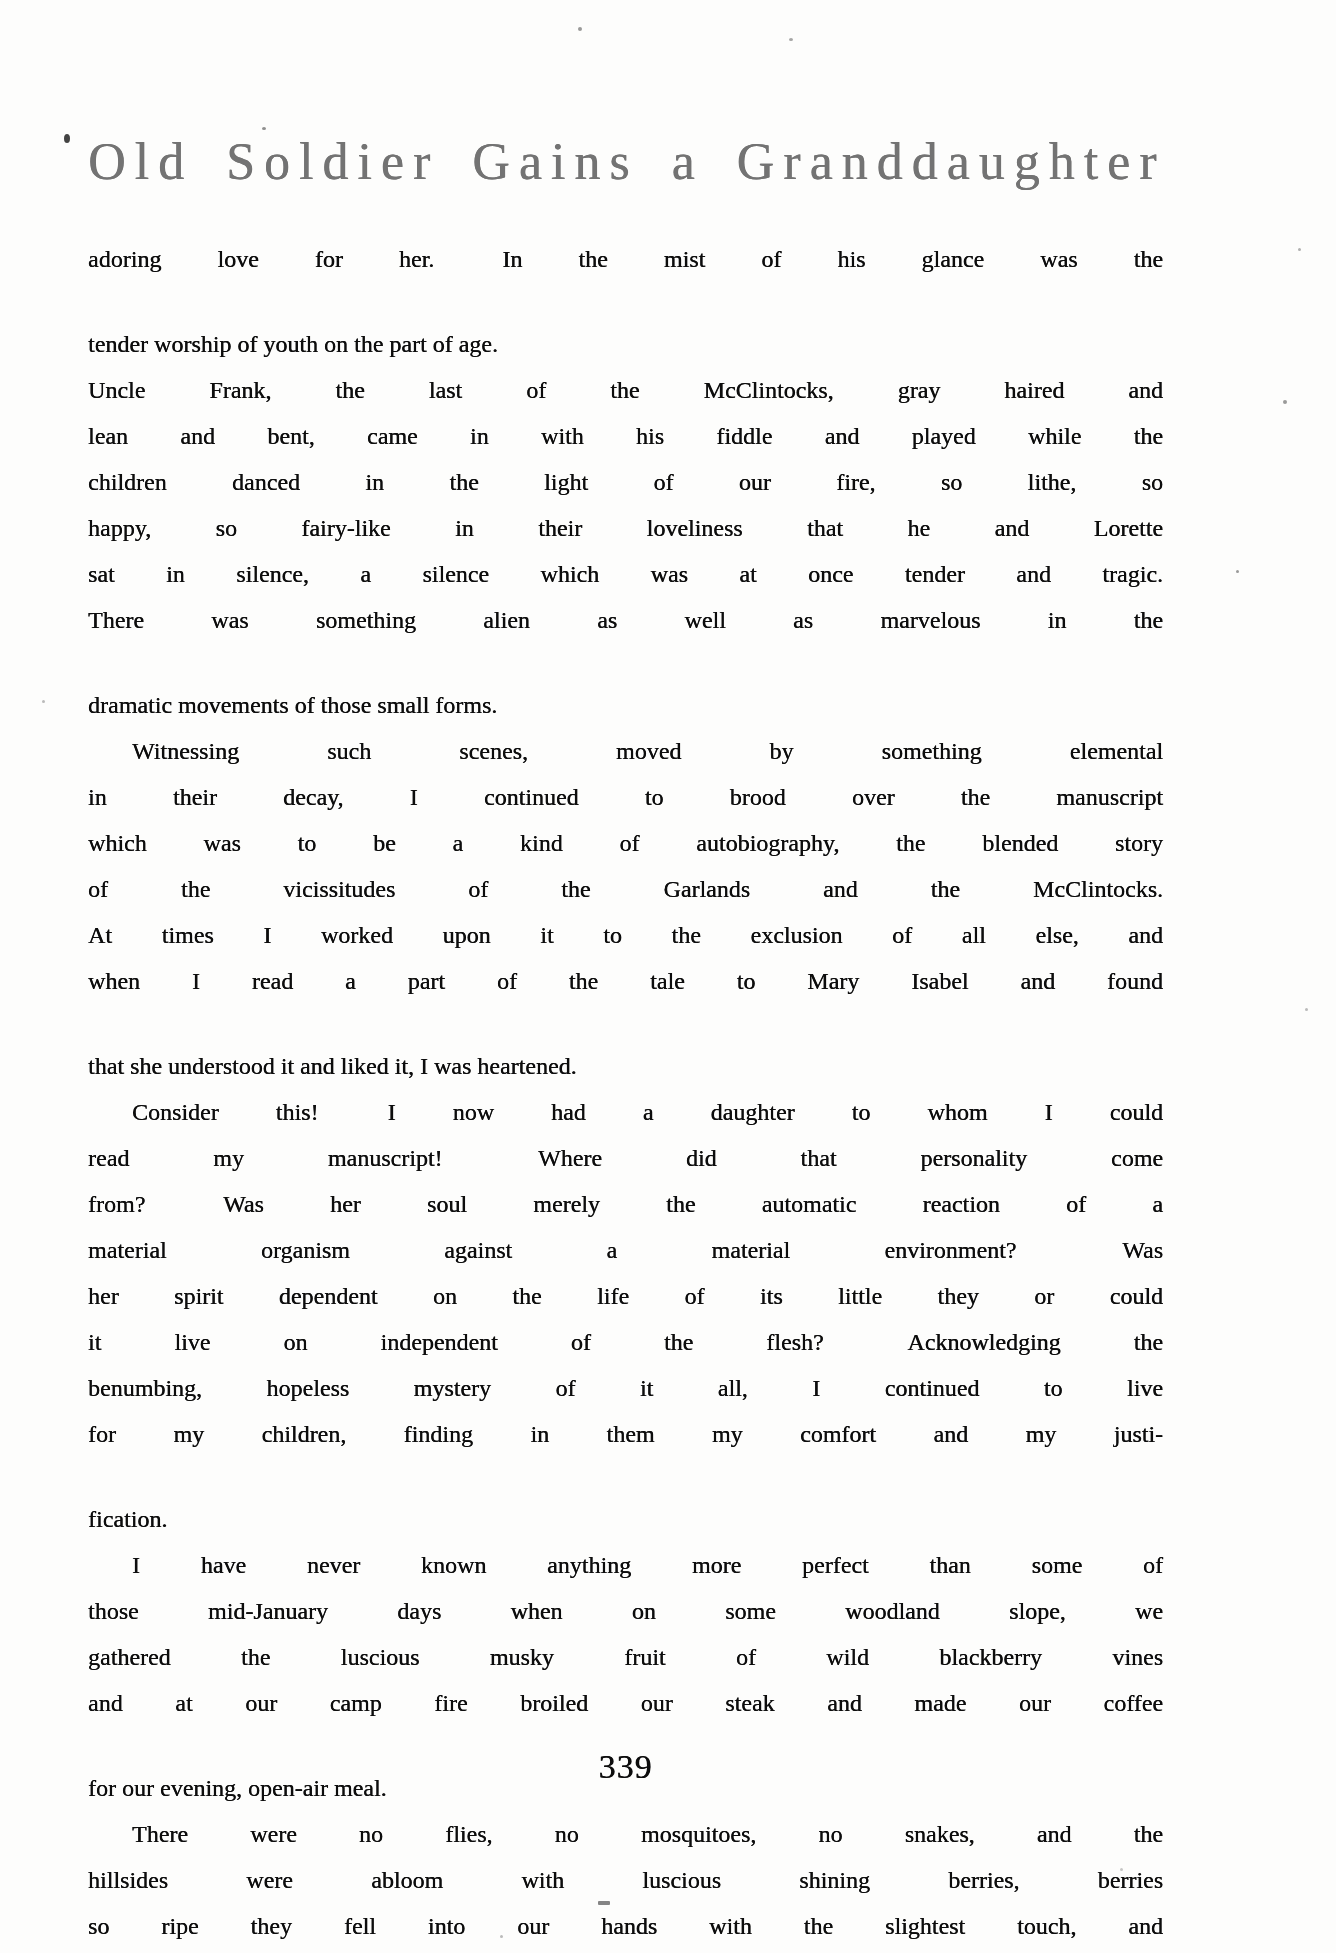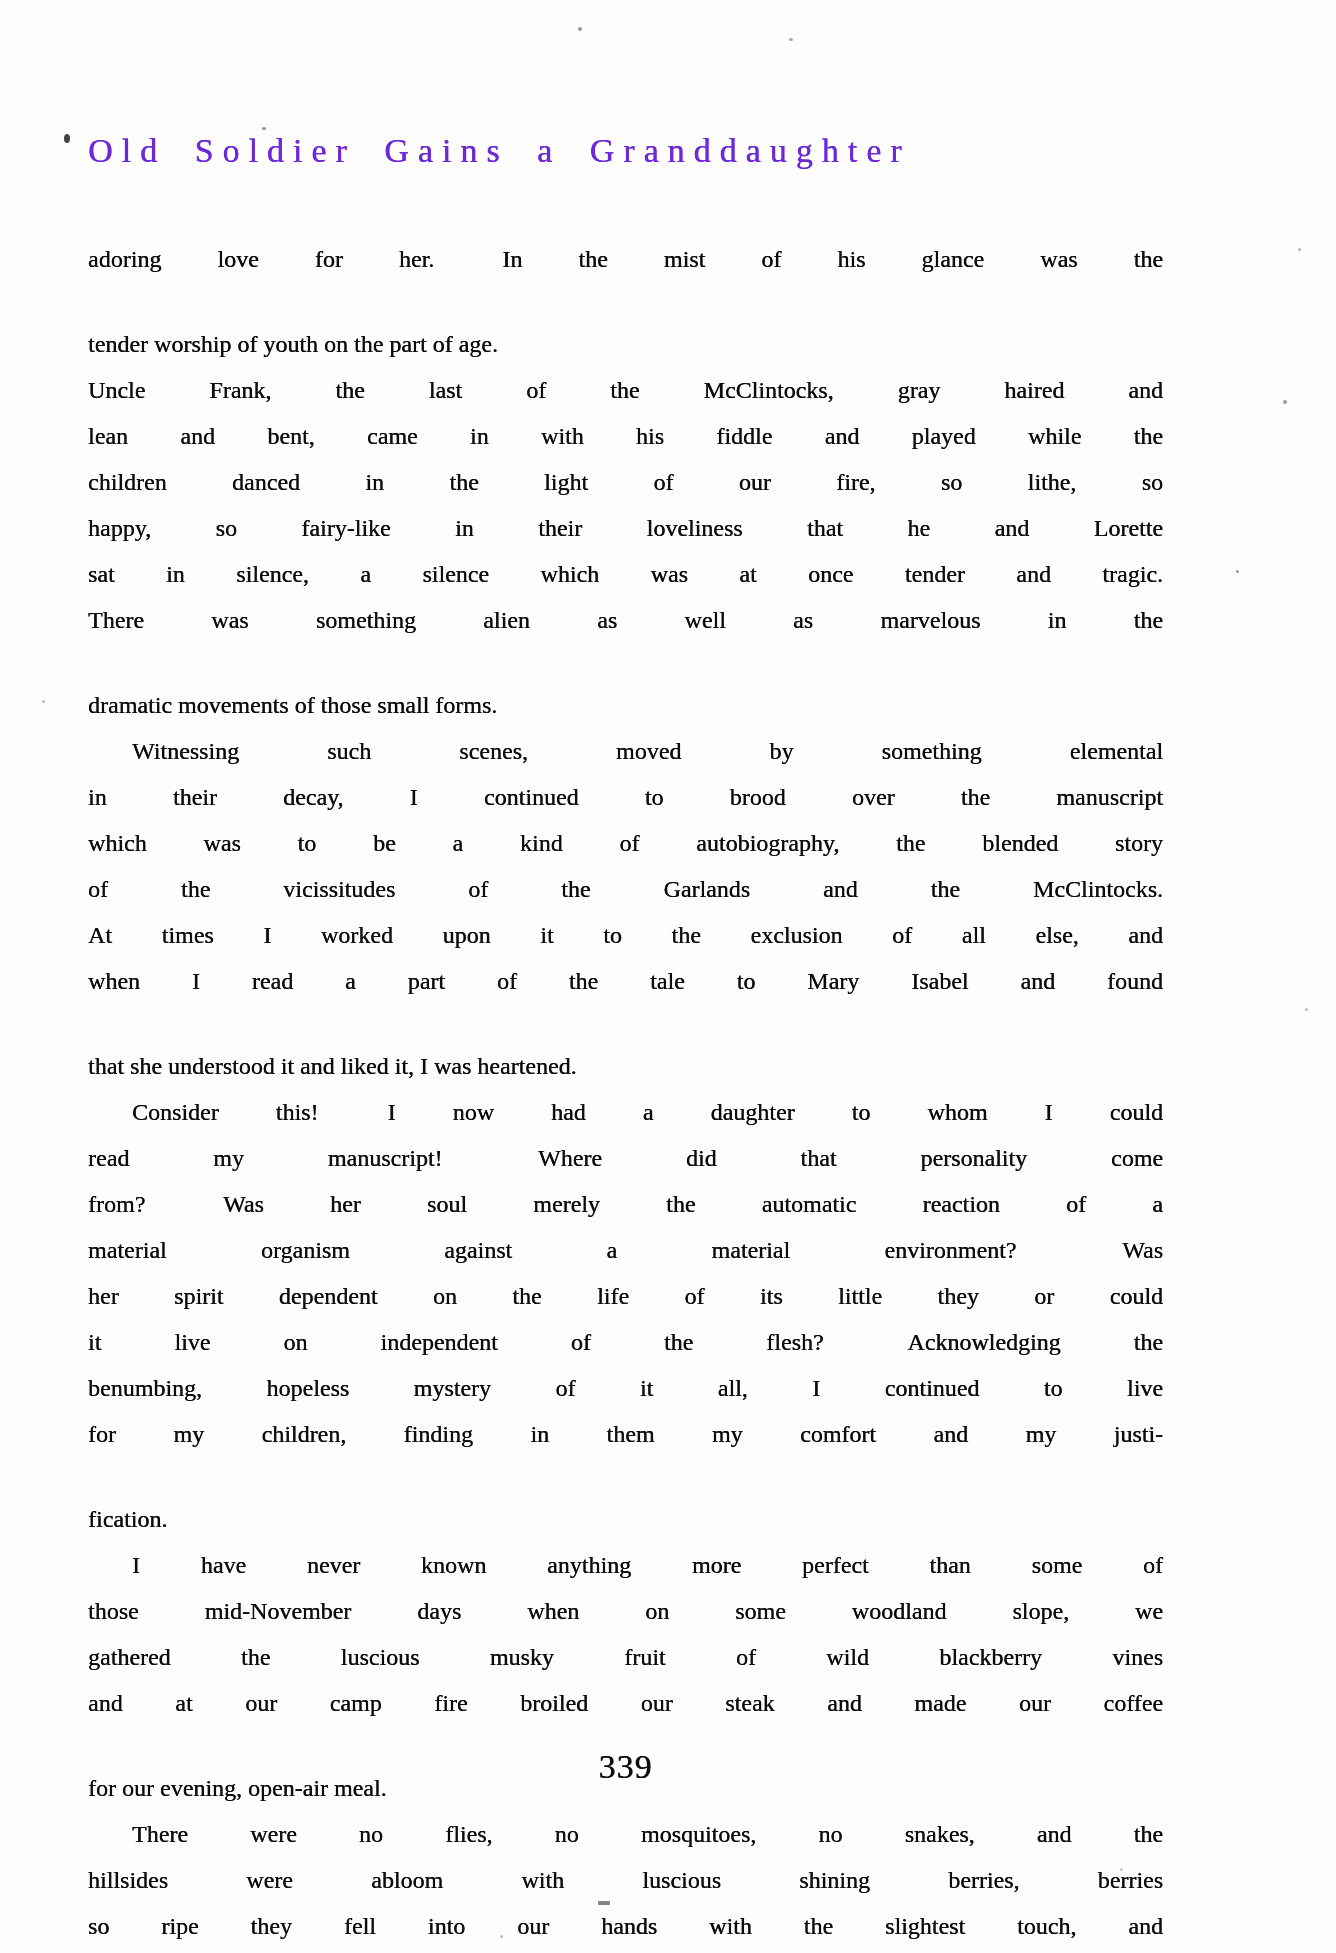--- a/index.html
+++ b/index.html
@@ -9,26 +9,26 @@
     position: relative;
     overflow: hidden;
     font-family: "Liberation Serif", serif;
     color: #0d0d0d;
   }
   .sheet { position: absolute; inset: 0; }
   .title {
     position: absolute;
     left: 88px; top: 132px; width: 1080px;
     margin: 0;
-    font-size: 34px;
+    font-size: 52px;
     font-weight: normal;
     letter-spacing: 9px;
     word-spacing: 11px;
     white-space: nowrap;
-    color: #6d28d9;
+    color: #737373;
     text-shadow: 0.4px 0 0 currentColor;
   }
   .body-text {
     position: absolute;
     left: 88px; top: 236px; width: 1075px;
   }
   .line {
     font-size: 24px;
     line-height: 46px;
     height: 46px;
@@ -80,21 +80,21 @@
       <div class="line indent">Consider this!  I now had a daughter to whom I could</div>
       <div class="line">read my manuscript!  Where did that personality come</div>
       <div class="line">from?  Was her soul merely the automatic reaction of a</div>
       <div class="line">material organism against a material environment?  Was</div>
       <div class="line">her spirit dependent on the life of its little they or could</div>
       <div class="line">it live on independent of the flesh?  Acknowledging the</div>
       <div class="line">benumbing, hopeless mystery of it all, I continued to live</div>
       <div class="line">for my children, finding in them my comfort and my justi-</div>
       <div class="line para-end">fication.</div>
       <div class="line indent">I have never known anything more perfect than some of</div>
-      <div class="line">those mid-November days when on some woodland slope, we</div>
+      <div class="line">those mid-January days when on some woodland slope, we</div>
       <div class="line">gathered the luscious musky fruit of wild blackberry vines</div>
       <div class="line">and at our camp fire broiled our steak and made our coffee</div>
       <div class="line para-end">for our evening, open-air meal.</div>
       <div class="line indent">There were no flies, no mosquitoes, no snakes, and the</div>
       <div class="line">hillsides were abloom with luscious shining berries, berries</div>
       <div class="line">so ripe they fell into our hands with the slightest touch, and</div>
       <div class="line">so tender that they melted in our mouths.  The wind filled</div>
     </div>
 
   <div class="page-number">339</div>

